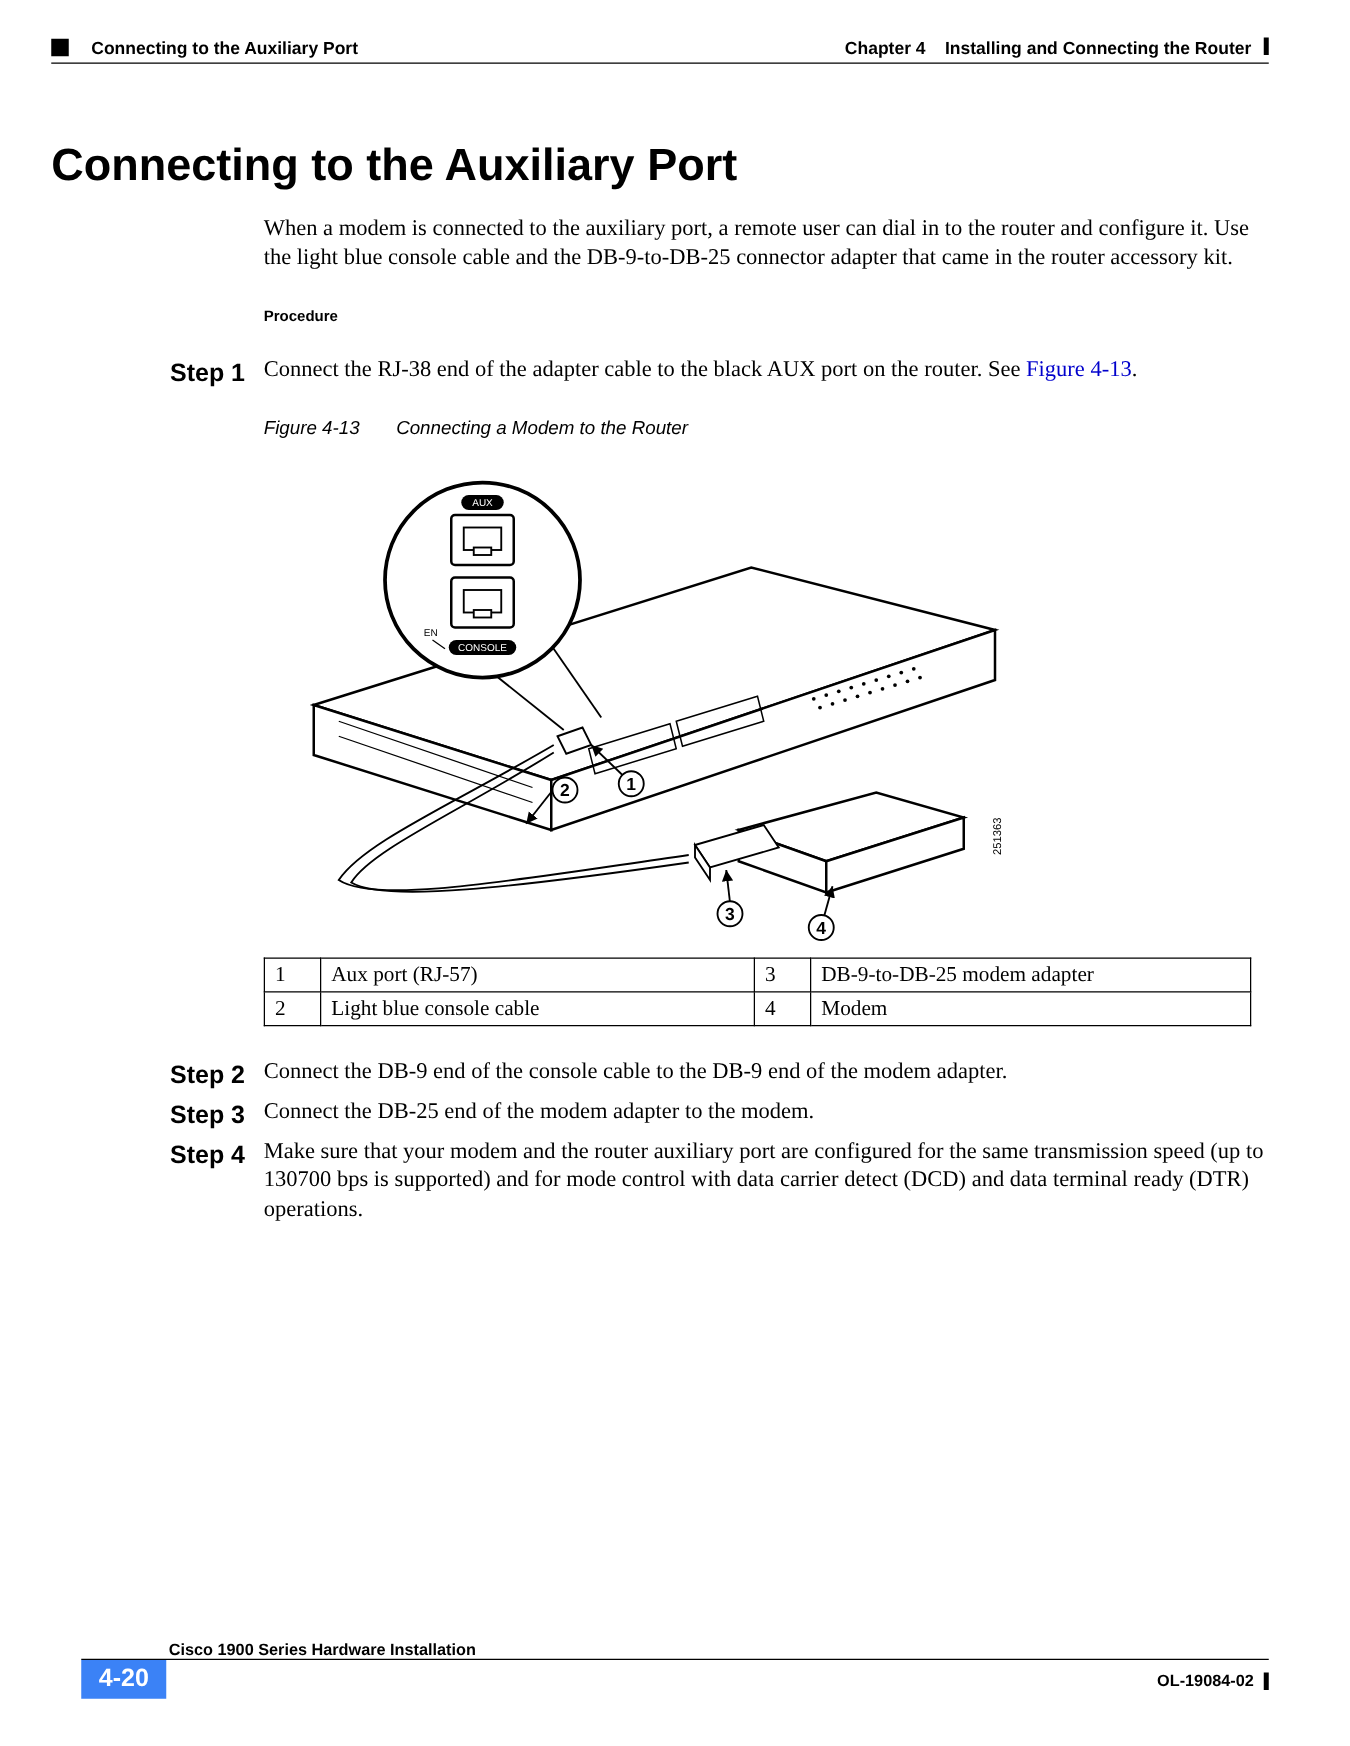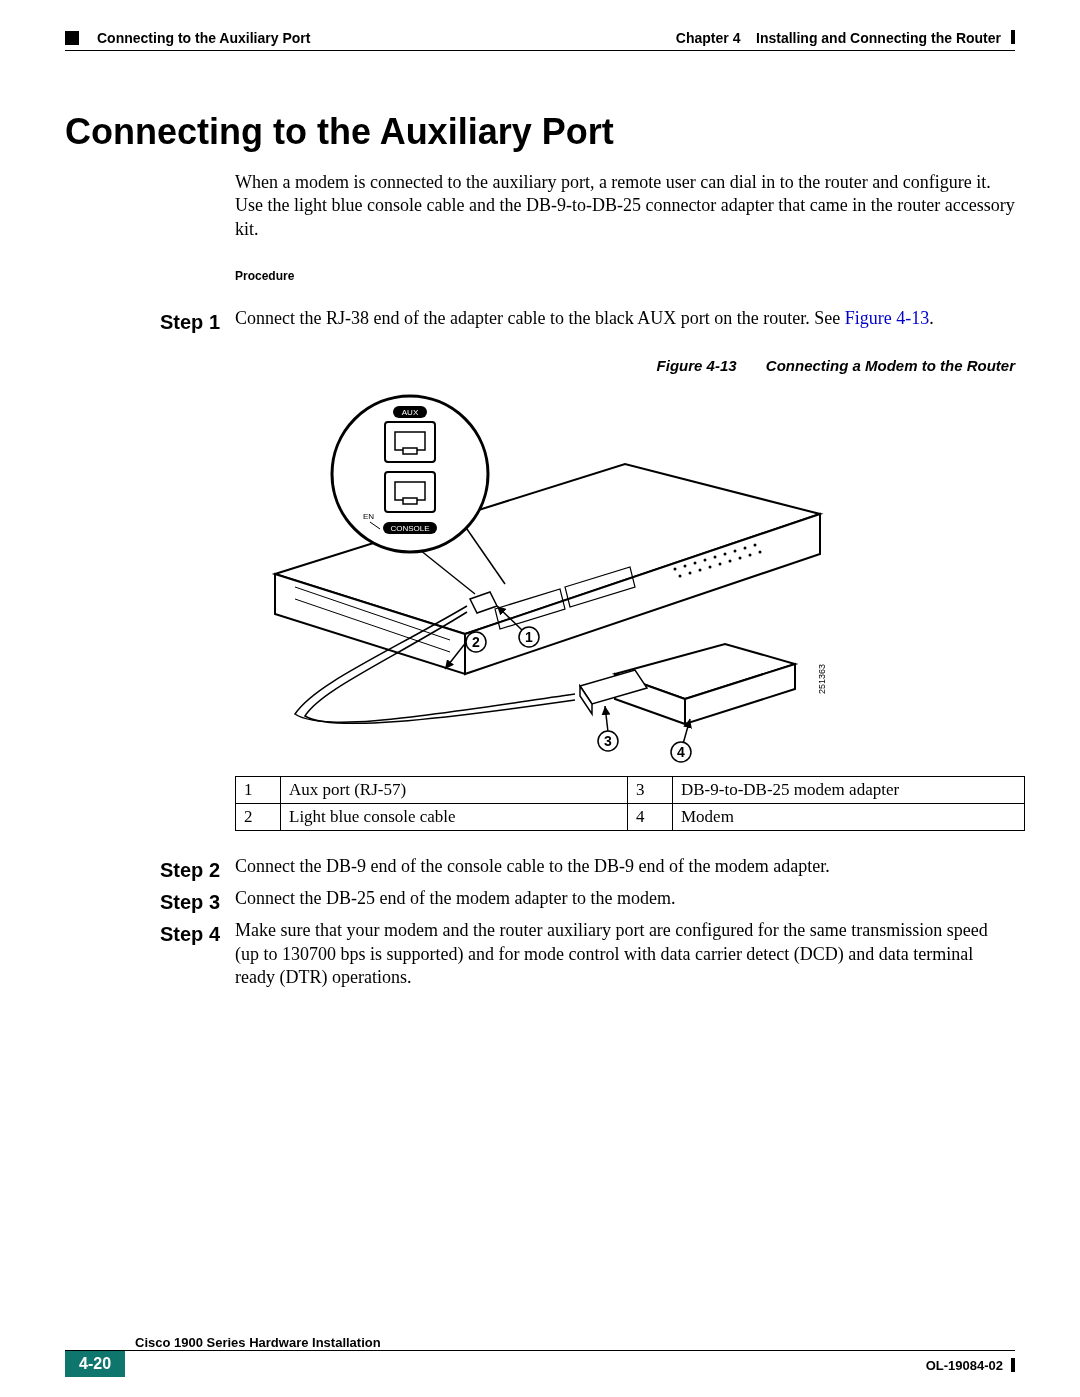--- a/index.html
+++ b/index.html
@@ -10,21 +10,21 @@
     width: 1080px;
     height: 1397px;
     position: relative;
     color: #000;
   }
   .page {
     position: relative;
     width: 1080px;
     height: 1397px;
     box-sizing: border-box;
-    padding: 30px 65px 0 65px;
+    padding: 30px 65px 0 41px;
   }
   .top-bar {
     display: flex;
     justify-content: space-between;
     align-items: center;
     font-family: Arial, Helvetica, sans-serif;
     font-weight: bold;
     font-size: 14px;
   }
   .top-left {
@@ -91,25 +91,24 @@
     padding-top: 2px;
   }
   .step-text {
     flex: 1;
   }
   .figref {
     color: #0000cc;
   }
   .figure-caption {
     font-family: Arial, Helvetica, sans-serif;
-    font-weight: bold;
+    font-weight: normal;
     font-style: italic;
     font-size: 15px;
-    margin: 22px 0 10px 0;
-    text-align: right;
+    margin: 22px 0 23px 0;
   }
   .figure-wrap {
     width: 620px;
     height: 380px;
     margin: 10px 0 12px 0;
     position: relative;
   }
   .figure-wrap svg {
     width: 100%;
     height: 100%;
@@ -128,44 +127,44 @@
     width: 28px;
     text-align: left;
   }
   .legend-table td.wide {
     width: 330px;
   }
   .footer-area {
     position: absolute;
     left: 65px;
     right: 65px;
-    bottom: 20px;
+    bottom: 38px;
   }
   .footer-rule {
     border: none;
     border-top: 1px solid #000;
     margin: 0 0 2px 0;
   }
   .footer-row {
     display: flex;
     justify-content: space-between;
     align-items: center;
     font-family: Arial, Helvetica, sans-serif;
     font-weight: bold;
     font-size: 13px;
   }
   .footer-left {
     display: flex;
     align-items: stretch;
   }
   .page-num-box {
-    background: #0f766e;
+    background: #3b82f6;
     color: #fff;
     padding: 4px 14px;
-    font-size: 16px;
+    font-size: 20px;
     margin-top: -2px;
   }
   .footer-title {
     margin-left: 6px;
     padding-top: 0;
   }
   .footer-right {
     display: flex;
     align-items: center;
   }

